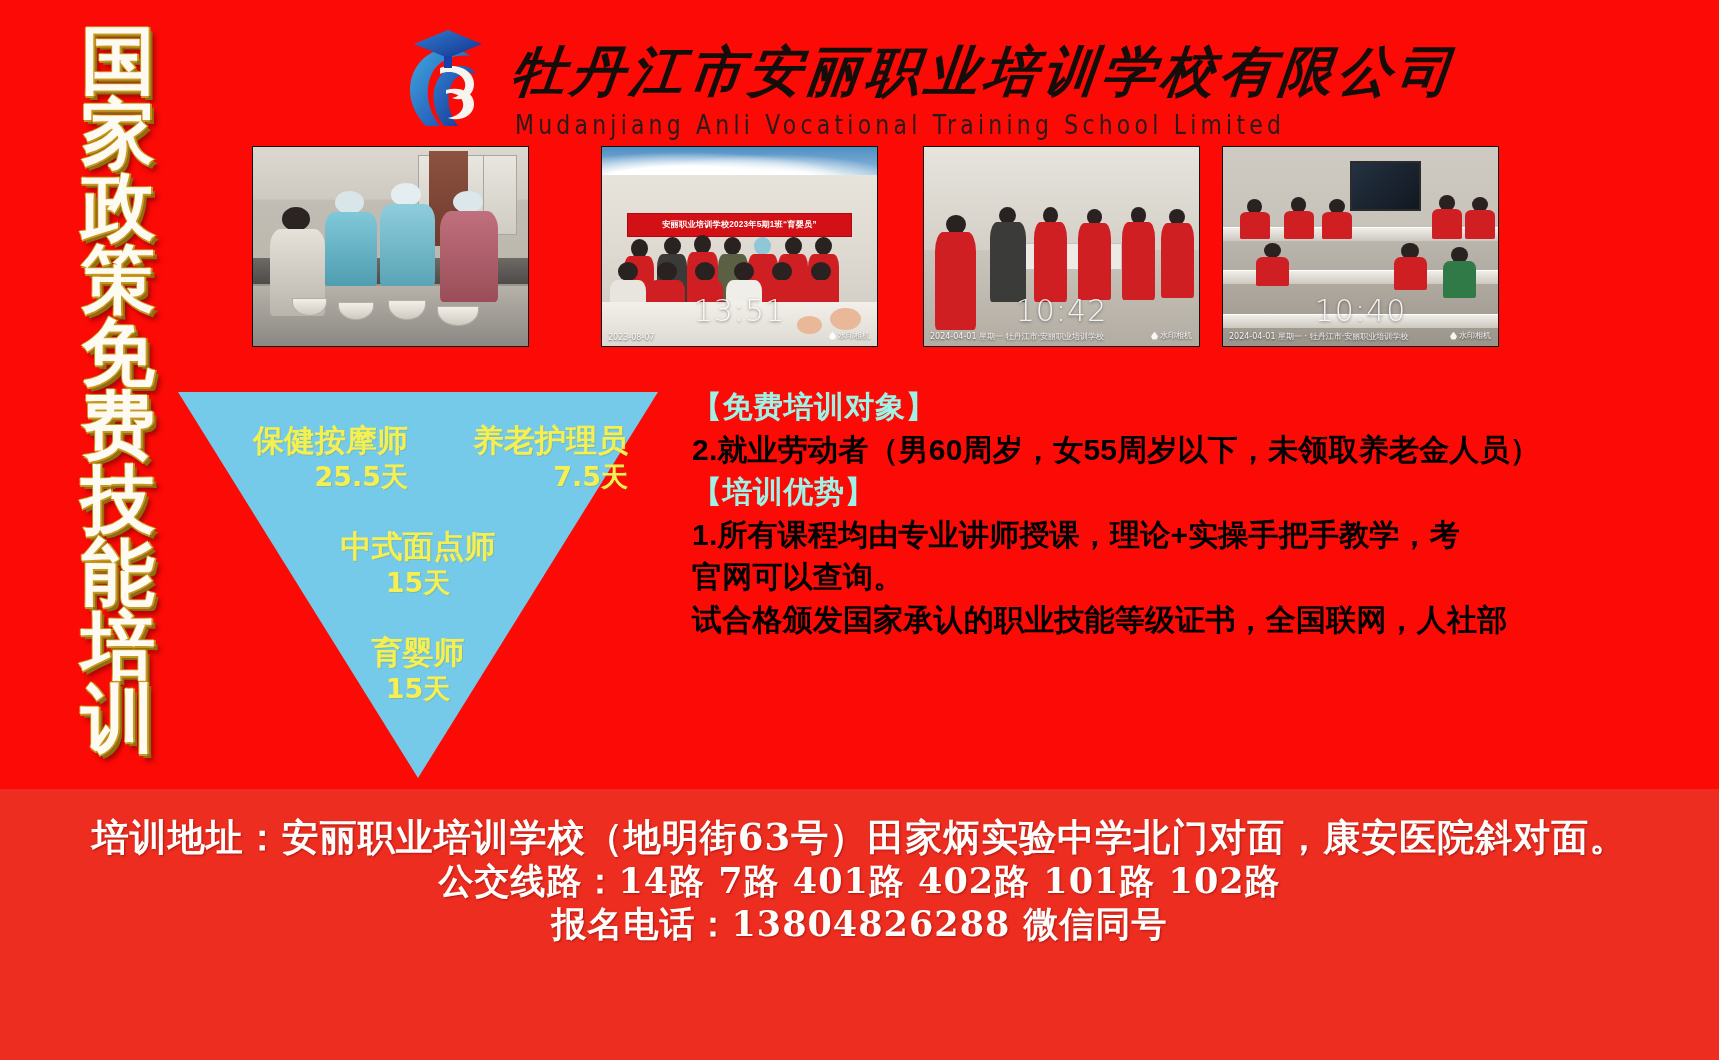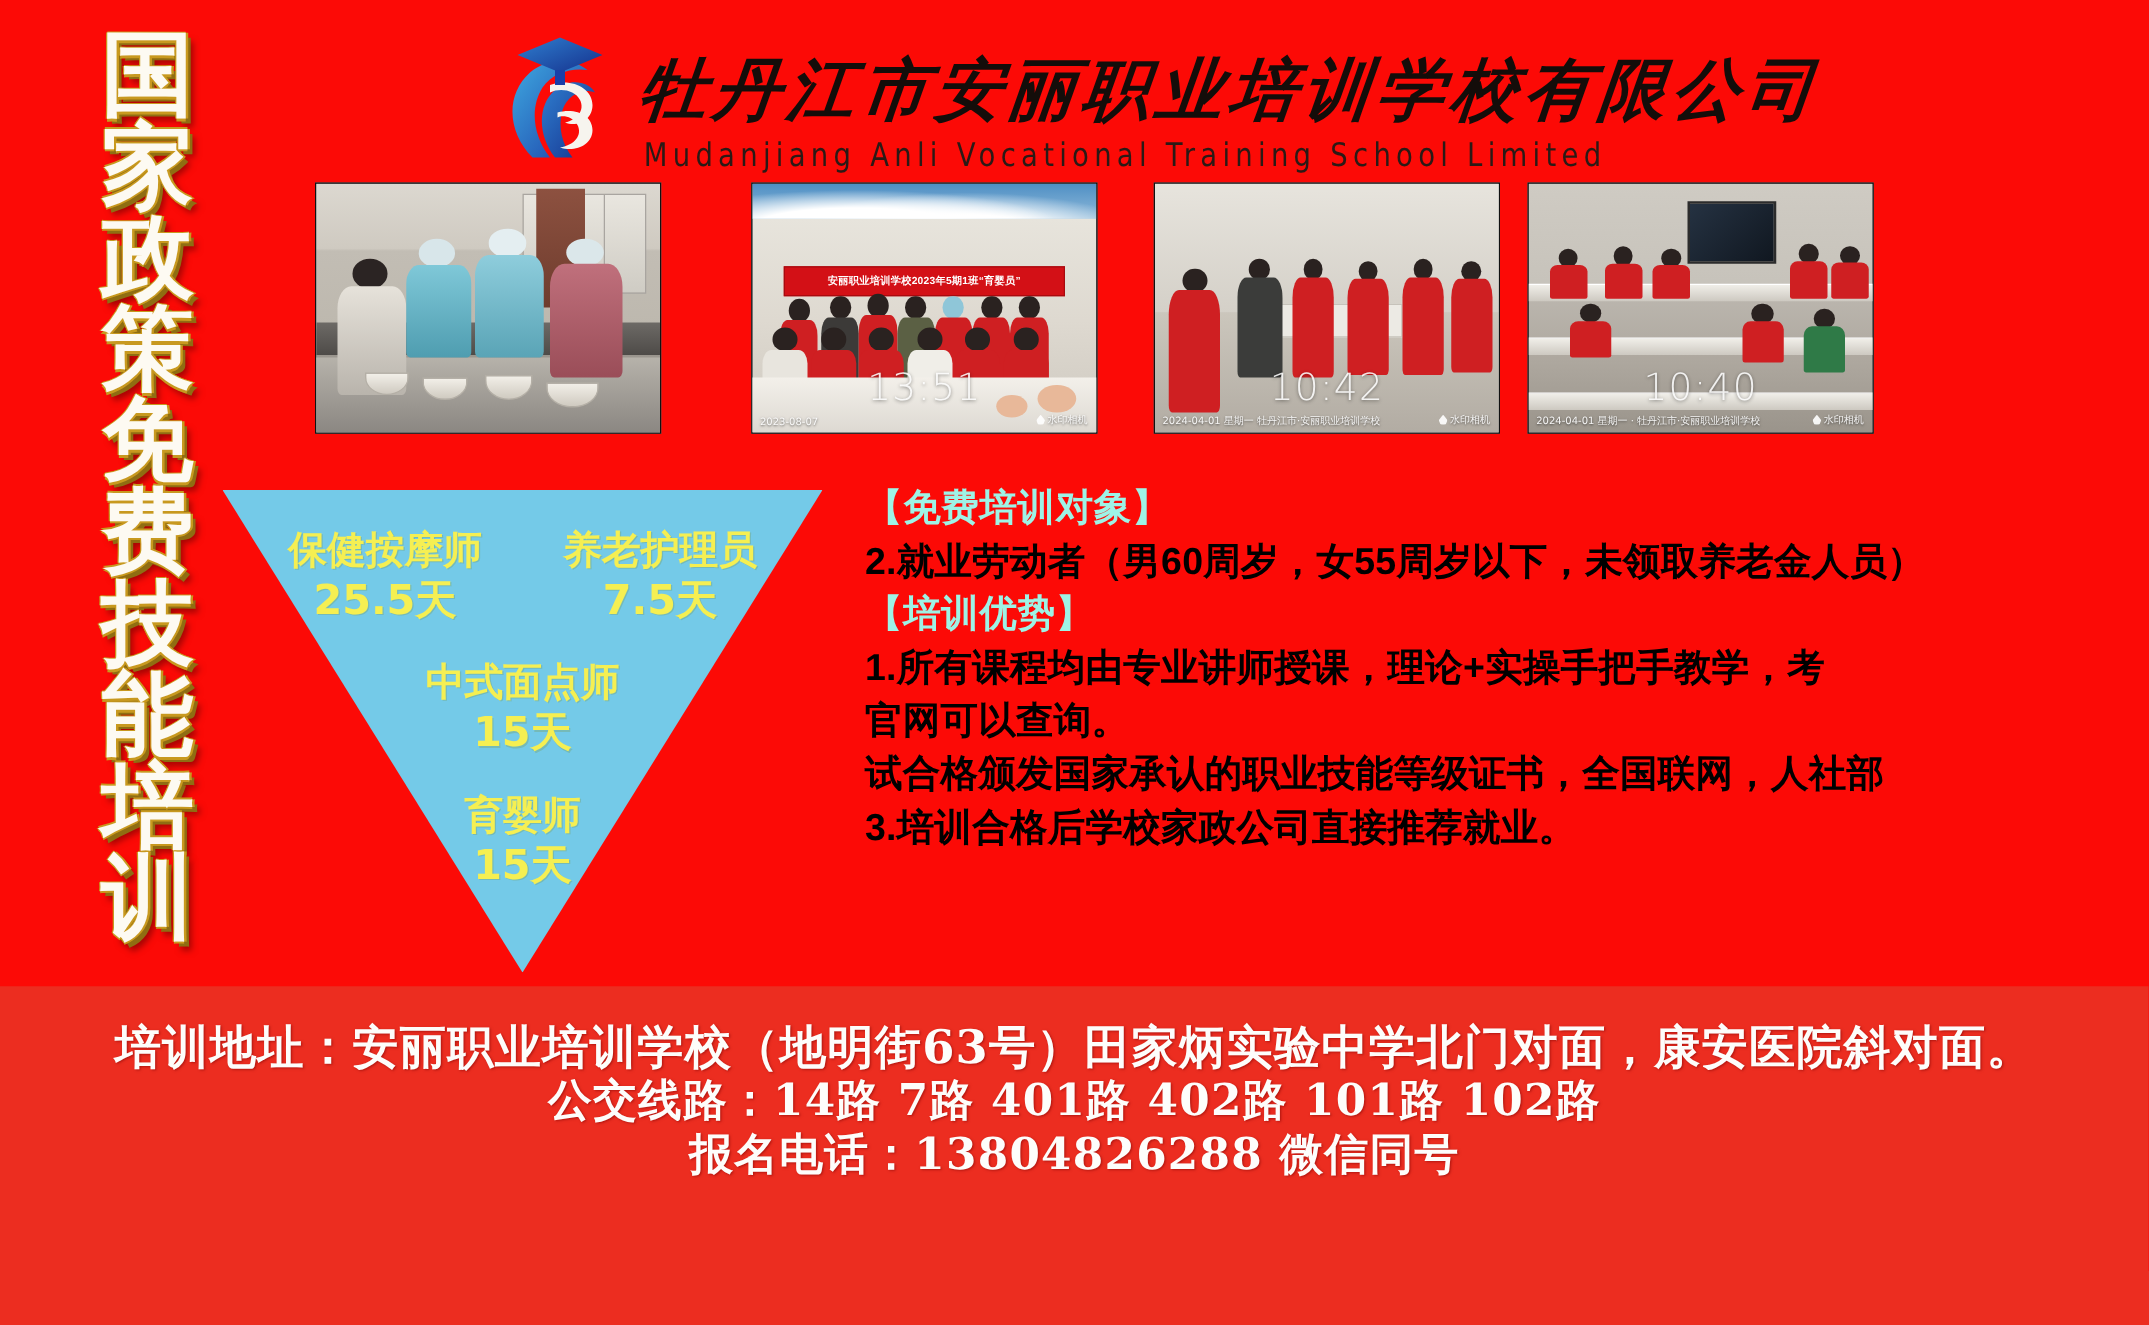--- a/index.html
+++ b/index.html
@@ -241,25 +241,25 @@
   }
   #tri-wrap .trow {
     position: absolute;
     text-align: center;
     color: #f5ef52;
     font-family: "DejaVu Sans", "Liberation Sans", sans-serif;
     font-weight: bold;
     text-shadow: 1px 1px 0 rgba(120,140,40,.25);
   }
   .tname { font-size: 31px; line-height: 1.05; }
-  .tdays { font-size: 33px; line-height: 1.05; margin-top: 6px; }
+  .tdays { font-size: 27px; line-height: 1.05; margin-top: 6px; }
 
   #trow1 { left: 30px; top: 32px; width: 420px;
            display:flex; justify-content:space-between; }
-  #trow1 .cell { width: 200px; }
+  #trow1 .cell { width: 200px; text-align: right; }
   #trow2 { left: 90px; top: 138px; width: 300px; }
   #trow3 { left: 128px; top: 244px; width: 224px; }
 
   
   #rtext {
     position: absolute;
     left: 692px; top: 386px;
     width: 1010px;
   }
   #rtext .hd {
@@ -548,21 +548,20 @@
     </div>
   </div>
 
   <div id="rtext">
     <div class="hd">【免费培训对象】</div>
     <div class="bd">2.就业劳动者（男60周岁，女55周岁以下，未领取养老金人员）</div>
     <div class="hd">【培训优势】</div>
     <div class="bd">1.所有课程均由专业讲师授课，理论+实操手把手教学，考</div>
     <div class="bd">官网可以查询。</div>
     <div class="bd">试合格颁发国家承认的职业技能等级证书，全国联网，人社部</div>
-    <div class="bd">3.培训合格后学校家政公司直接推荐就业。</div>
   </div>
 
   <div id="footer">
     <div class="fline f1">培训地址：安丽职业培训学校（地明街63号）田家炳实验中学北门对面，康安医院斜对面。</div>
     <div class="fline f2">公交线路：14路 7路 401路 402路 101路 102路</div>
     <div class="fline f3">报名电话：13804826288 微信同号</div>
   </div>
 
 </div>
 

